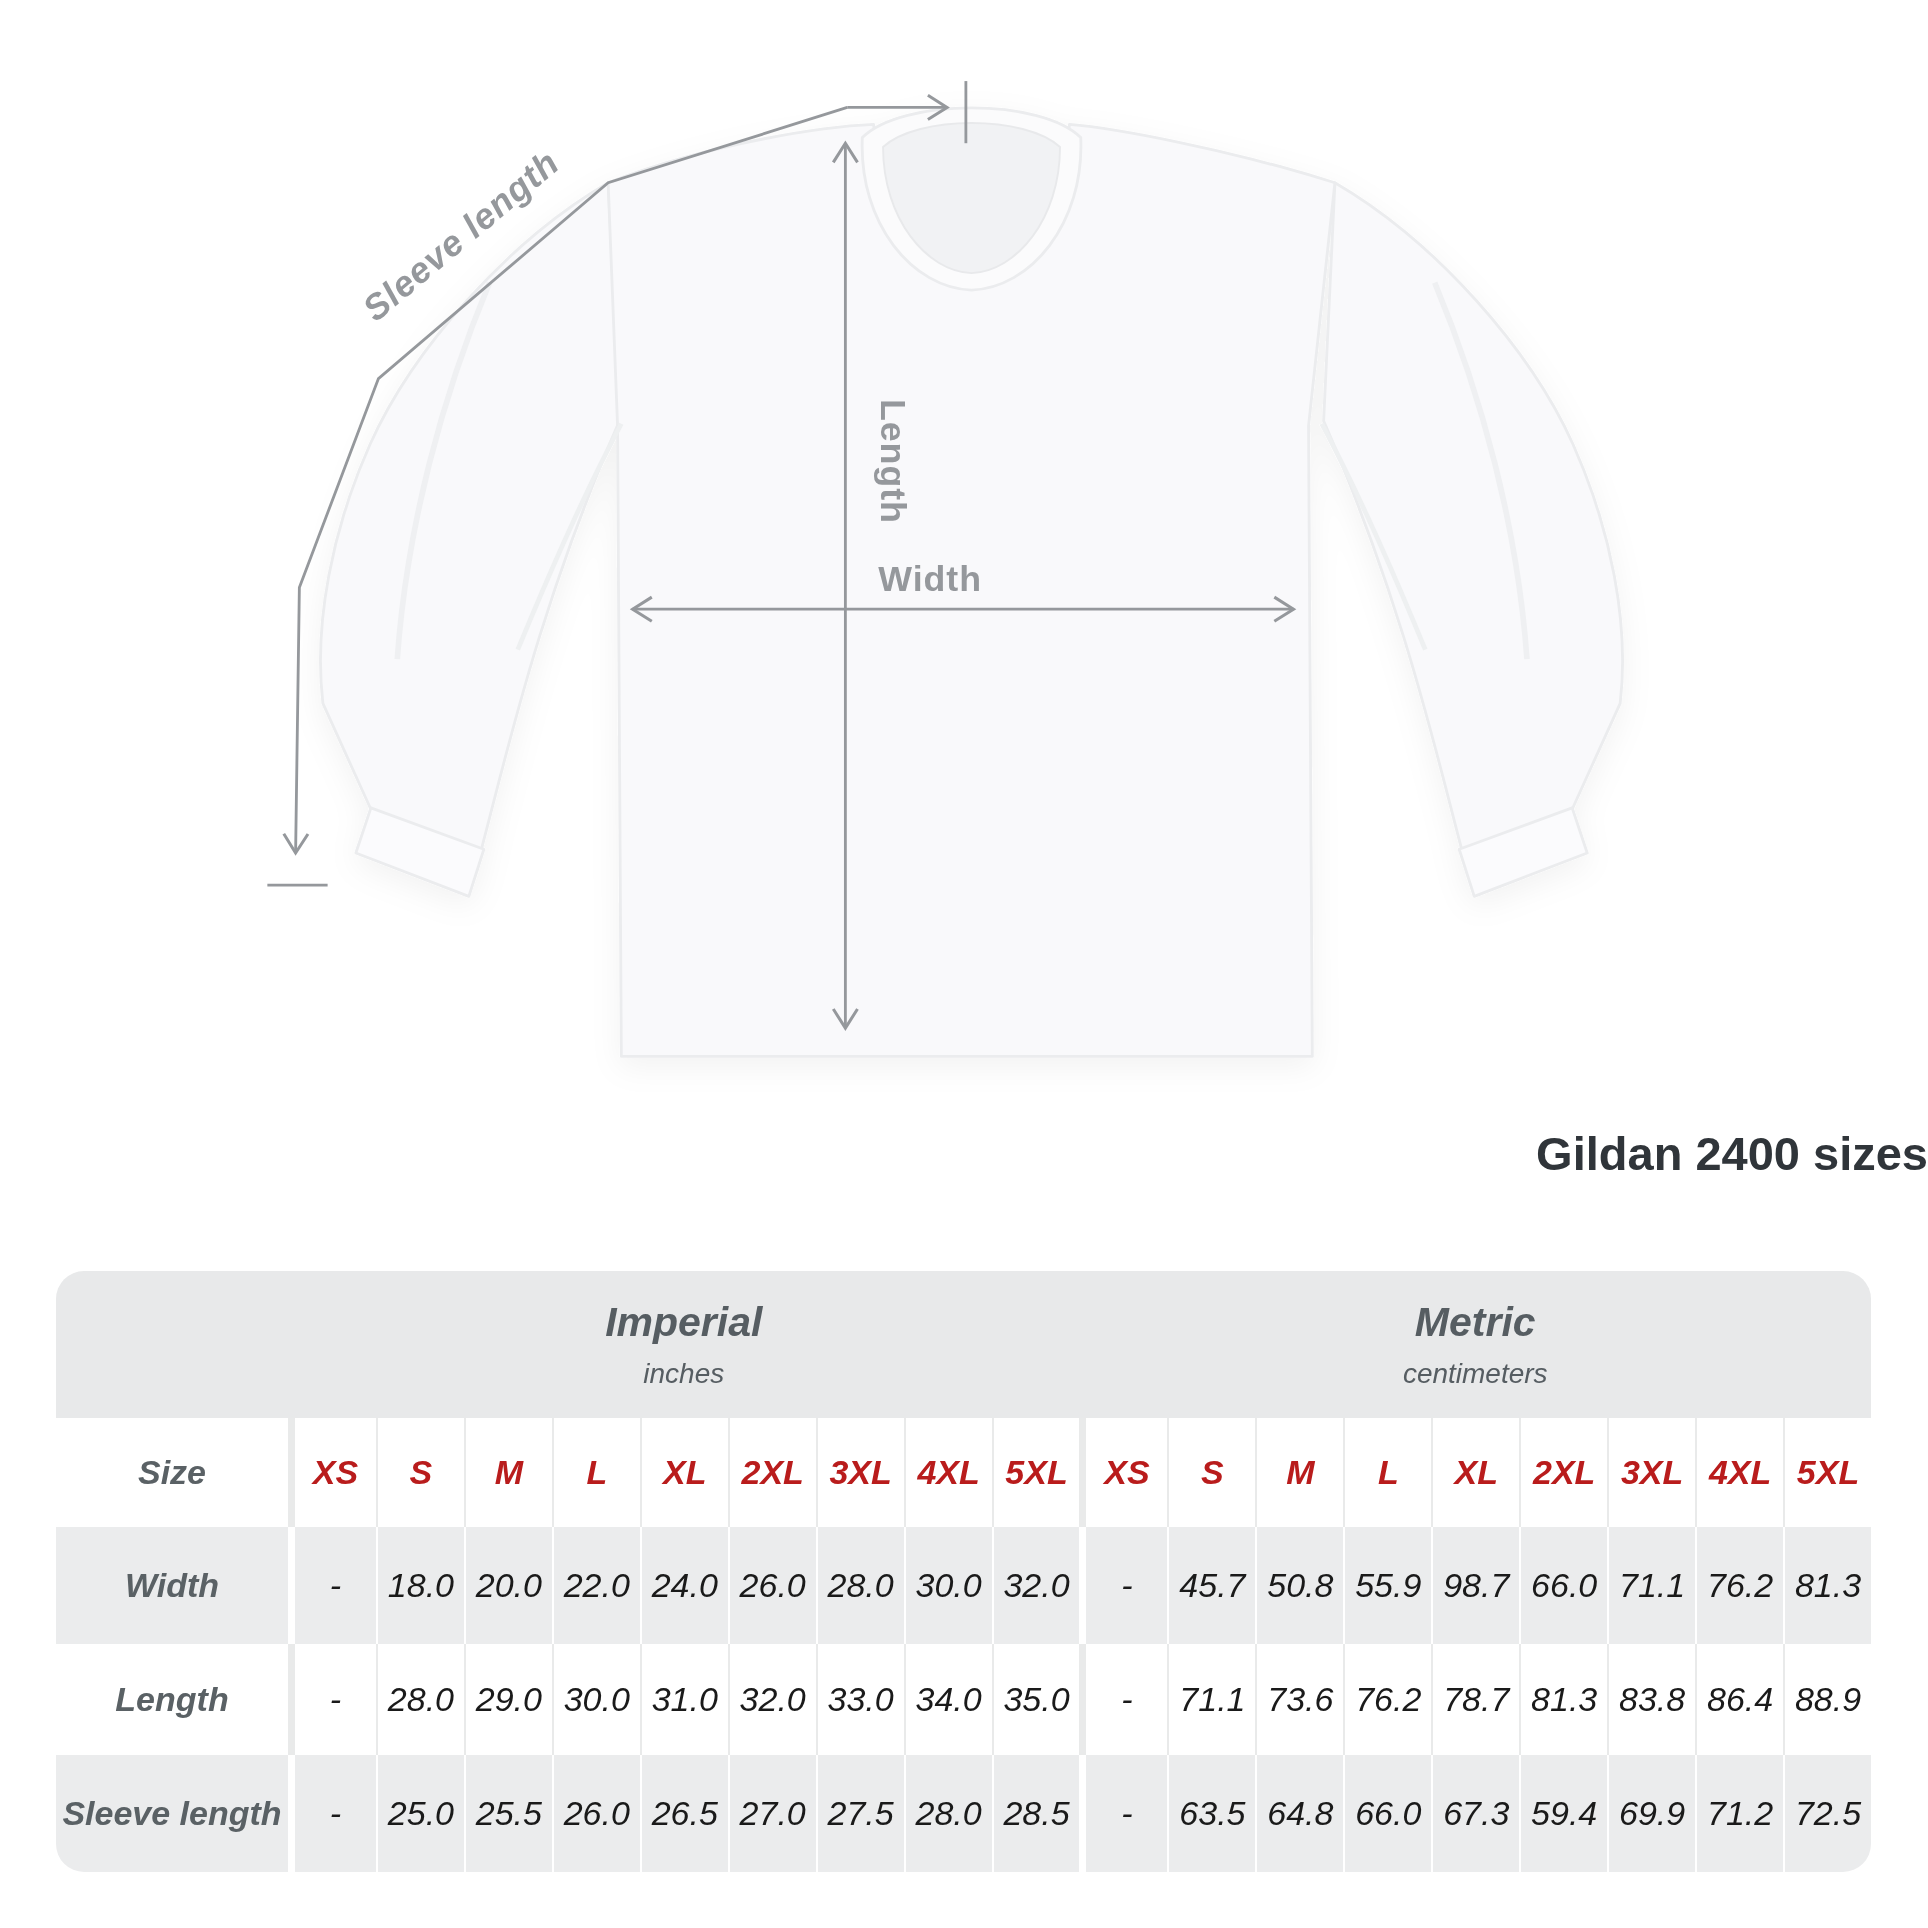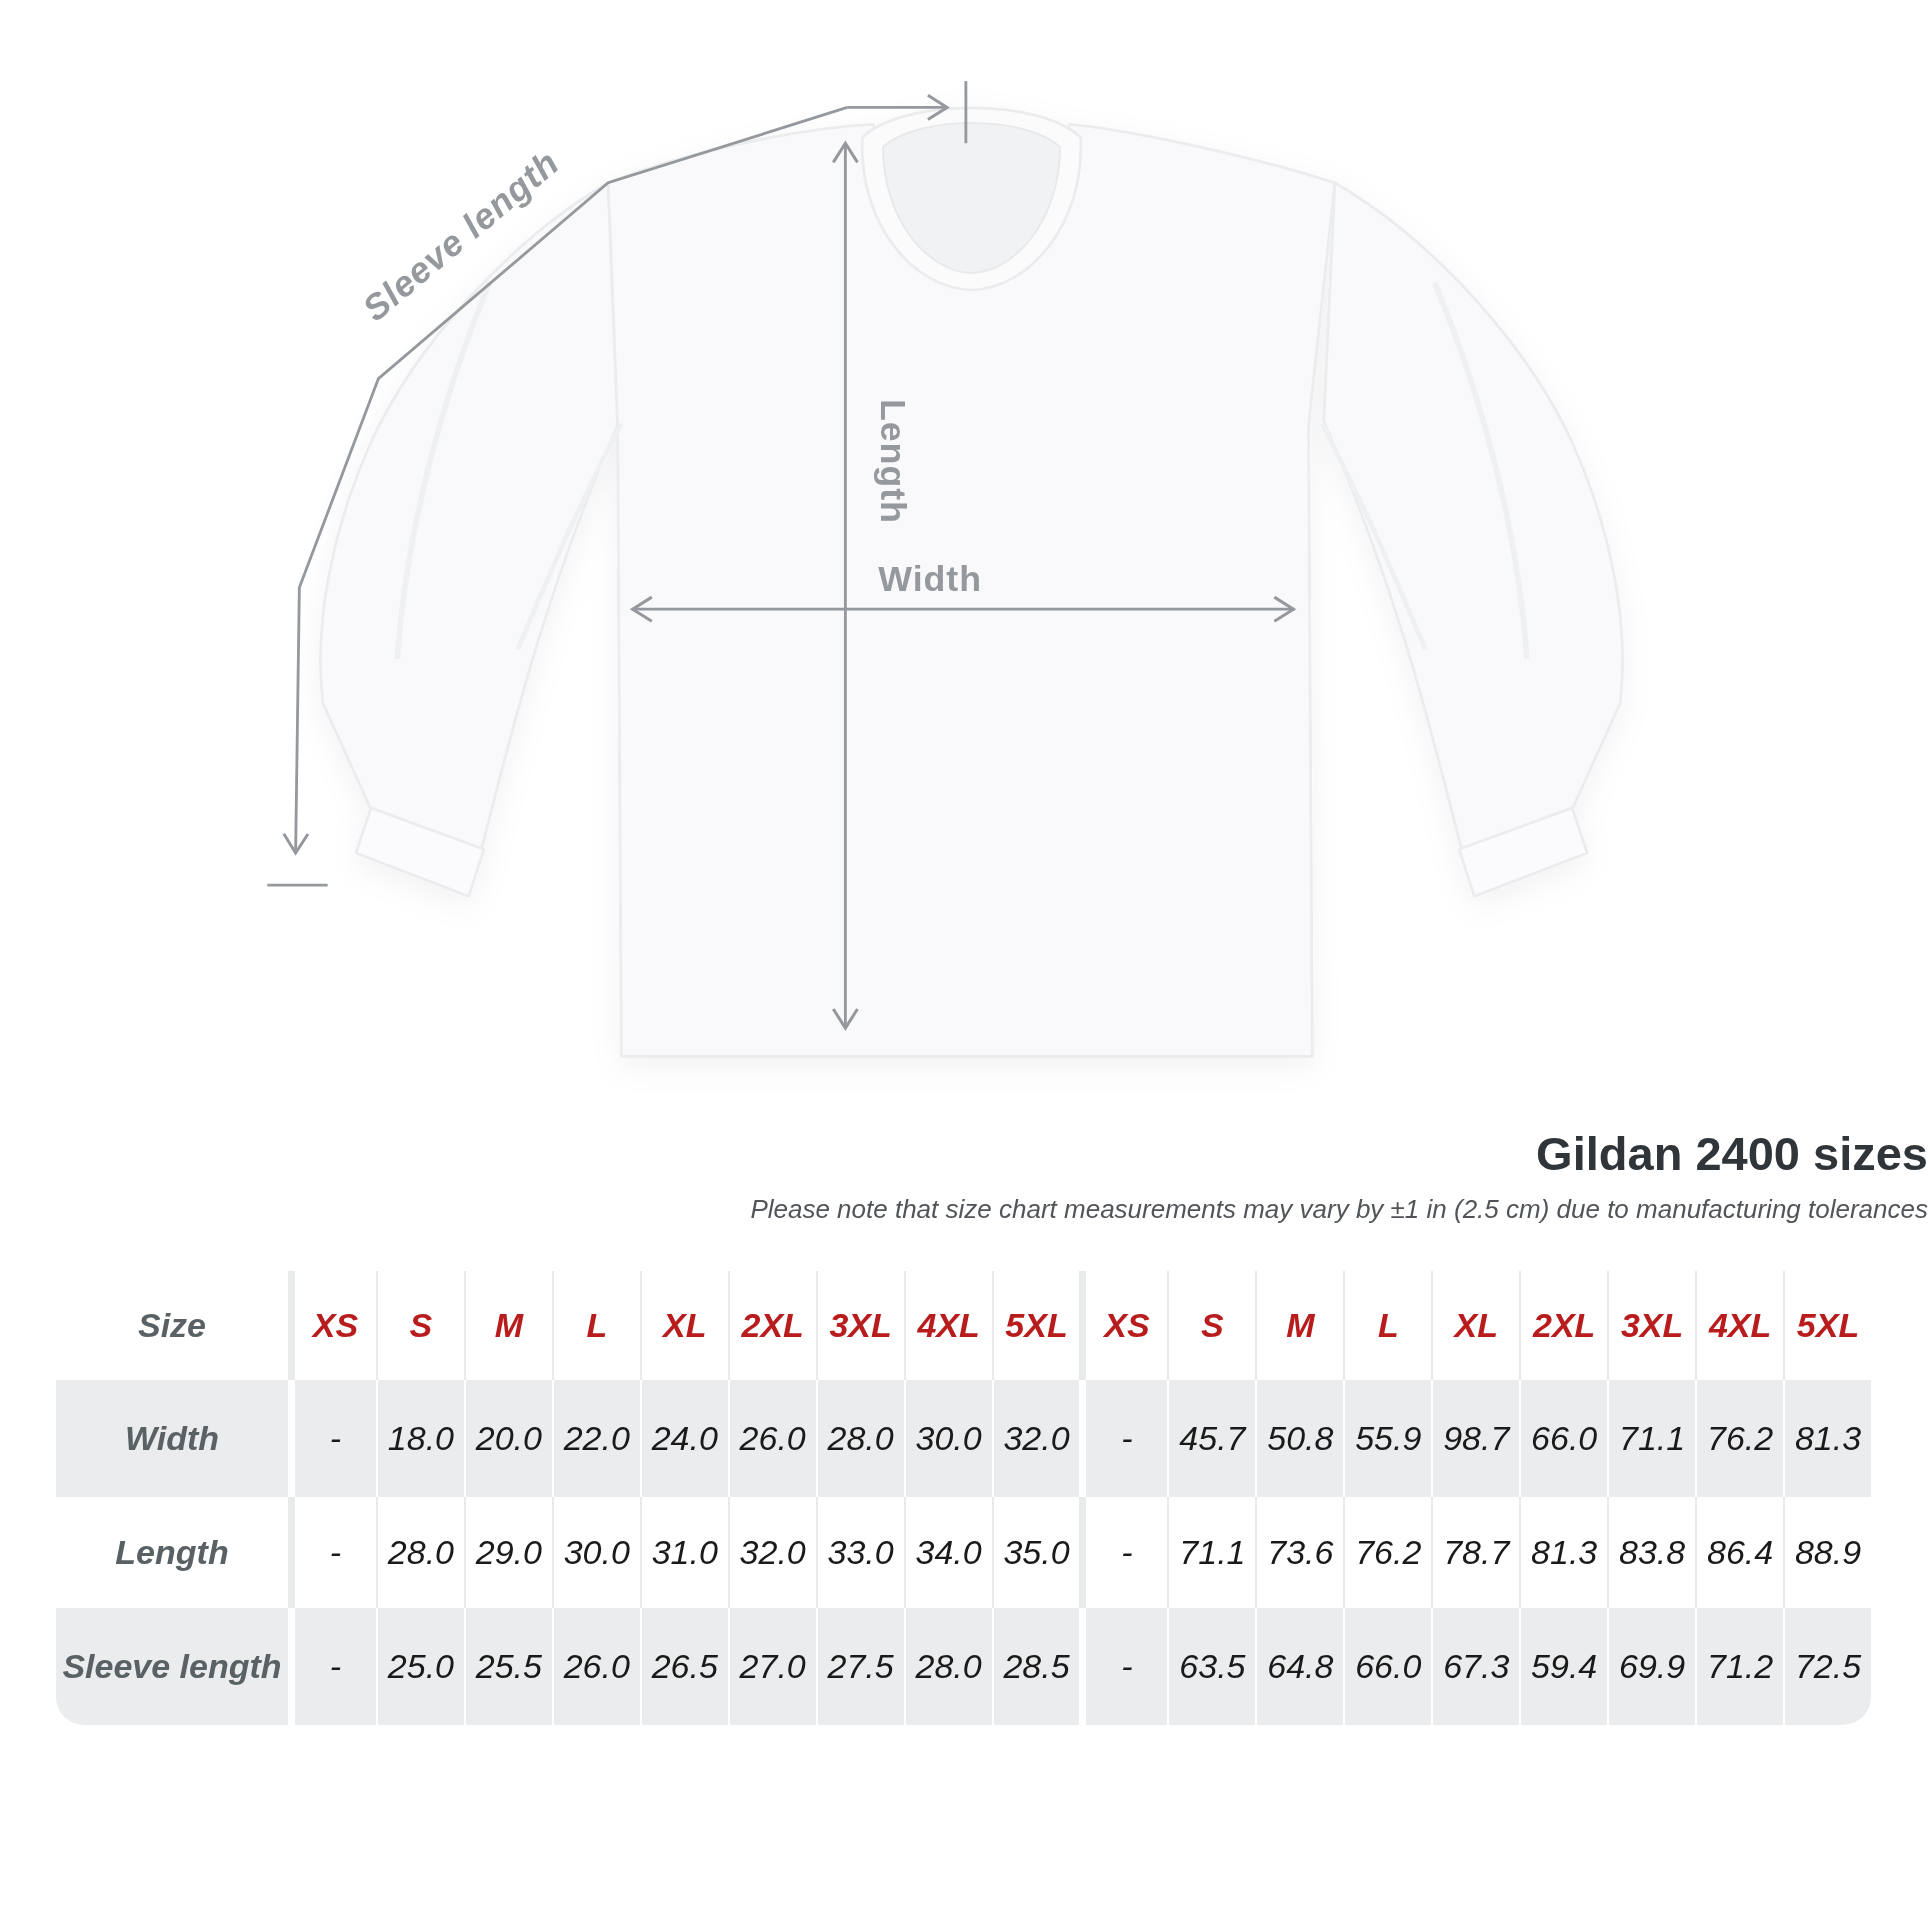--- a/index.html
+++ b/index.html
@@ -98,24 +98,33 @@
     <line x1="672" y1="647" x2="1374" y2="647" marker-start="url(#arrow)" marker-end="url(#arrow)"></line>
 
     <text class="ann-label it" stroke="none" text-anchor="middle" x="498" y="260" transform="rotate(-40 498 260)">Sleeve length</text>
     <text class="ann-label" stroke="none" text-anchor="middle" x="936" y="490" transform="rotate(90 936 490)">Length</text>
     <text class="ann-label" stroke="none" text-anchor="middle" x="988" y="628">Width</text>
   </g>
 </svg>
 
 <div class="title-wrap">
   <h1 class="page-title">Gildan 2400 sizes</h1>
-  <p class="page-note">Please note that size chart measurements may vary by ±1 in (2.5 cm) due to manufacturing tolerances</p>
 </div>
 
 <div class="table-wrap">
+  <div class="band">
+    <div class="unit-group imperial">
+      <span class="unit-name">Imperial</span>
+      <span class="unit-sub">inches</span>
+    </div>
+    <div class="unit-group metric">
+      <span class="unit-name">Metric</span>
+      <span class="unit-sub">centimeters</span>
+    </div>
+  </div>
   <div id="table-body">
       <div class="trow zrow-white" style="height: 109px;">
         <div class="cell label">Size</div>
         <div class="cell head wide">XS</div>
         <div class="cell head">S</div>
         <div class="cell head">M</div>
         <div class="cell head">L</div>
         <div class="cell head">XL</div>
         <div class="cell head">2XL</div>
         <div class="cell head">3XL</div>

